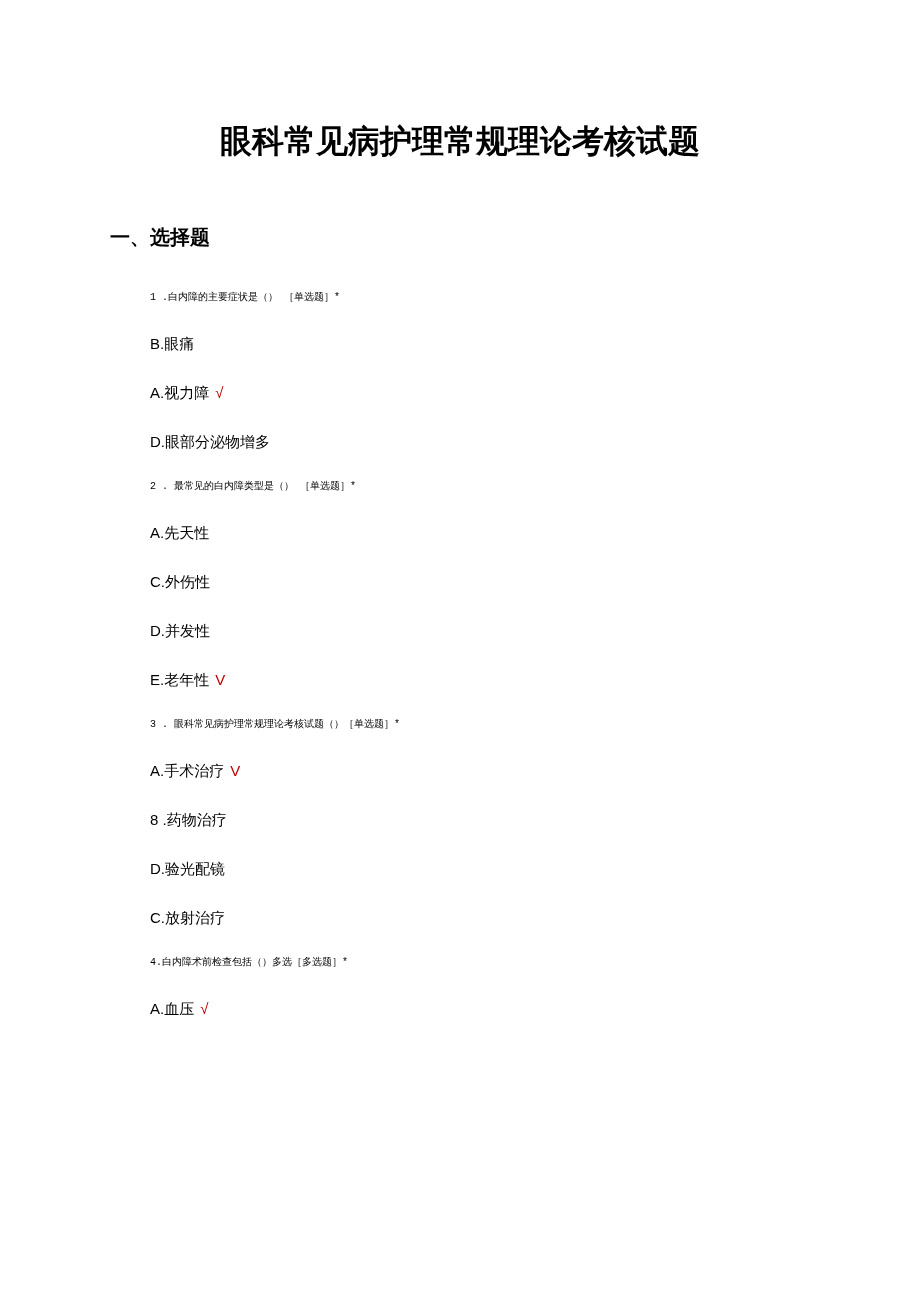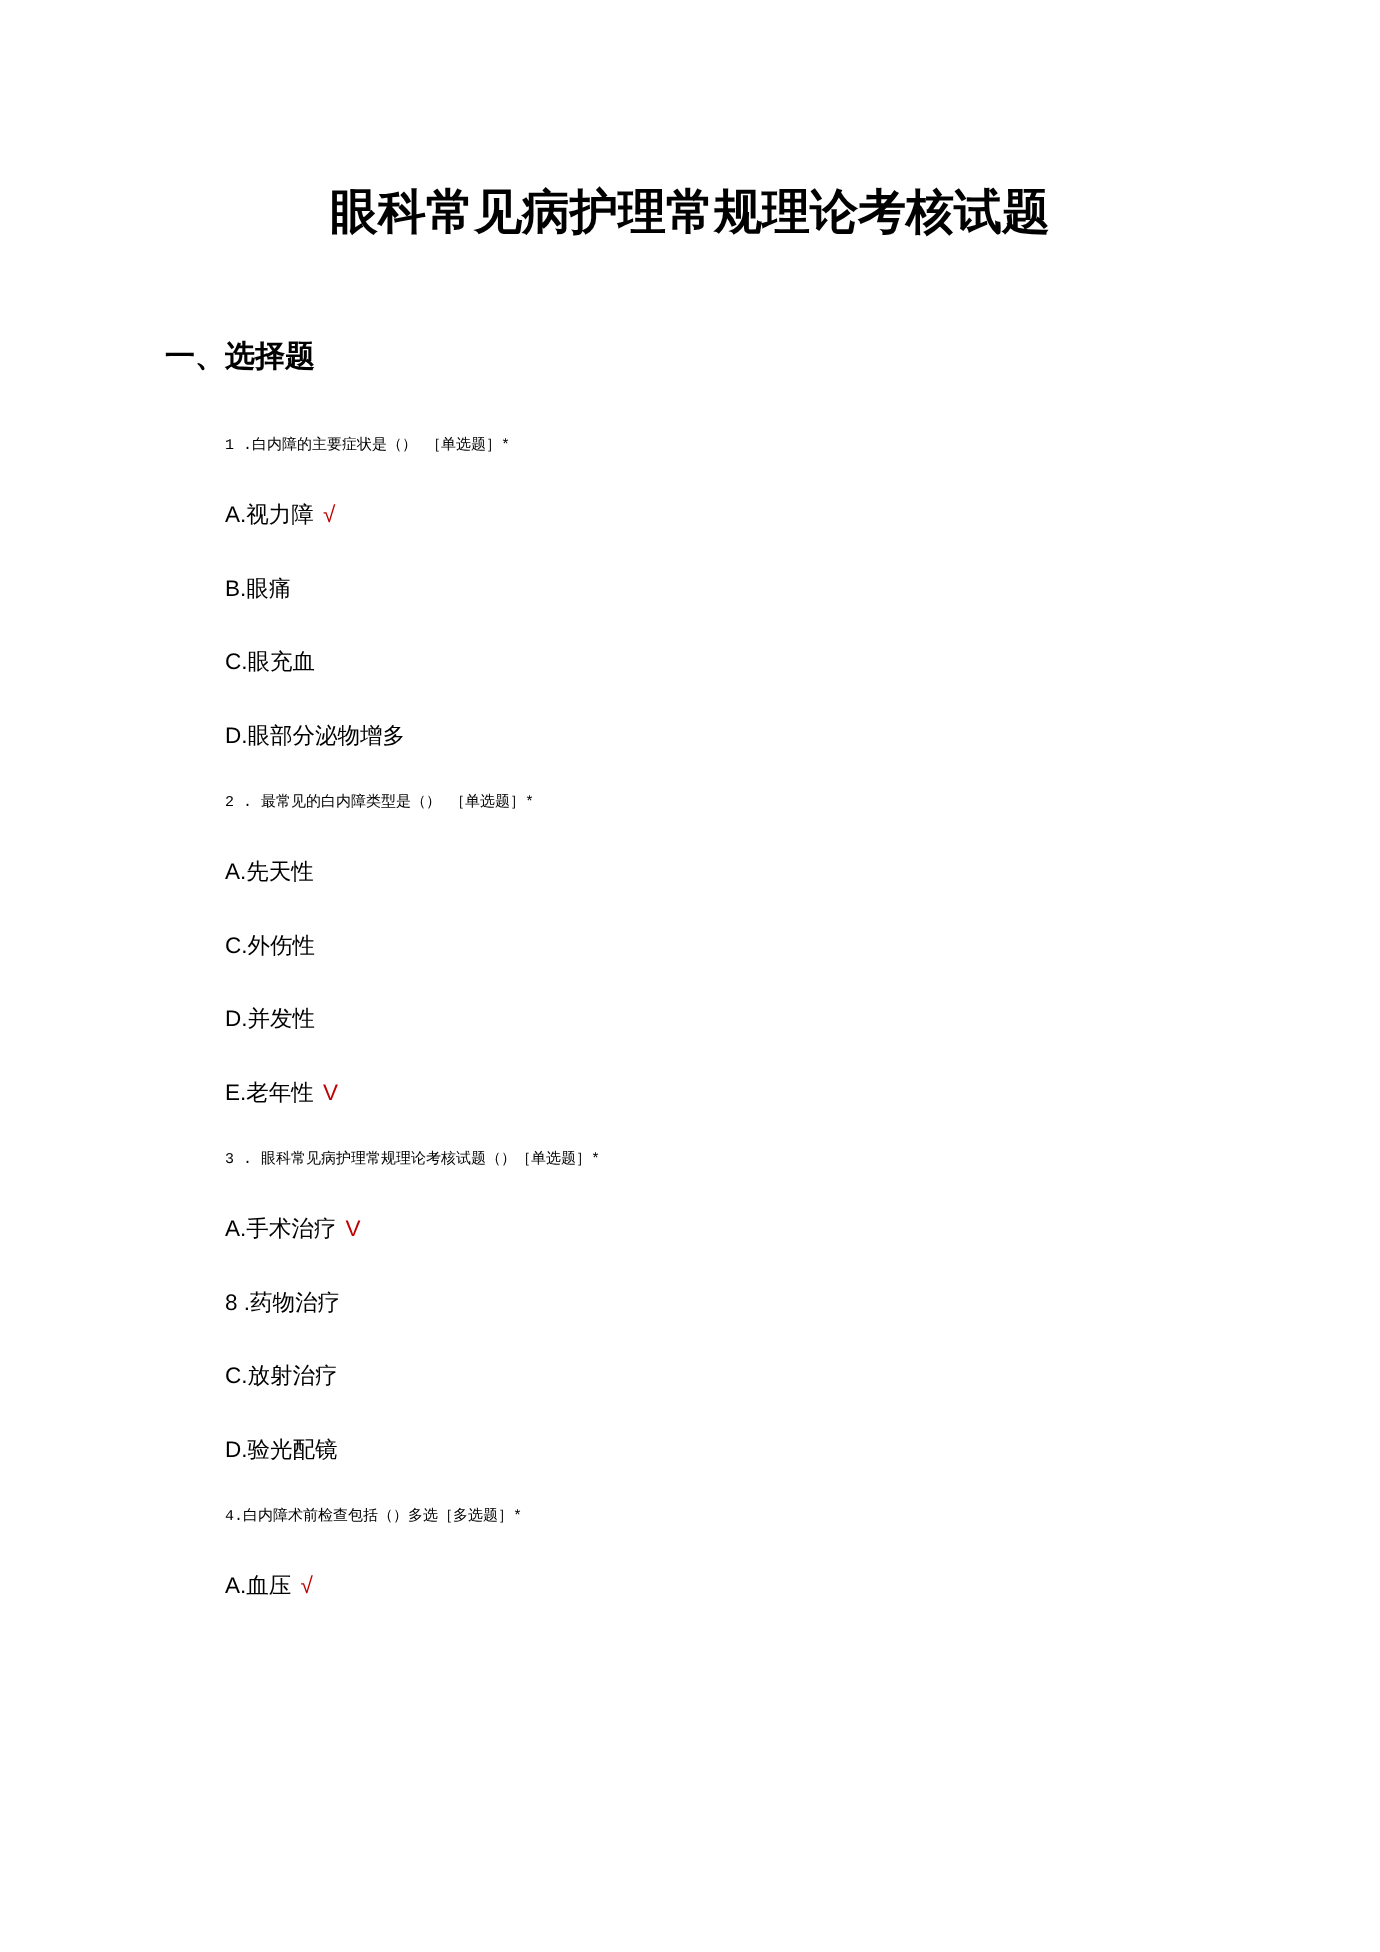--- a/index.html
+++ b/index.html
@@ -54,27 +54,24 @@
 <h1 class="title">眼科常见病护理常规理论考核试题</h1>
 
 <h2 class="section-heading">一、选择题</h2>
 
 <div class="question-block">
 
   <div class="question-text">
     <span>1</span><span> .白内障的主要症状是（） ［单选题］*</span>
   </div>
   <div class="option">
-    <span>A.视力障</span><span class="check-mark"> √</span>
-  </div>
-  <div class="option">
     <span>B.眼痛</span>
   </div>
   <div class="option">
-    <span>C.眼充血</span>
+    <span>A.视力障</span><span class="check-mark"> √</span>
   </div>
   <div class="option">
     <span>D.眼部分泌物增多</span>
   </div>
 
   <div class="question-text">
     <span>2</span><span>  . 最常见的白内障类型是（） ［单选题］*</span>
   </div>
   <div class="option">
     <span>A.先天性</span>
@@ -92,24 +89,24 @@
   <div class="question-text">
     <span>3</span><span>  . 眼科常见病护理常规理论考核试题（）［单选题］*</span>
   </div>
   <div class="option">
     <span>A.手术治疗</span><span class="check-mark"> V</span>
   </div>
   <div class="option">
     <span>8  .药物治疗</span>
   </div>
   <div class="option">
-    <span>C.放射治疗</span>
+    <span>D.验光配镜</span>
   </div>
   <div class="option">
-    <span>D.验光配镜</span>
+    <span>C.放射治疗</span>
   </div>
 
   <div class="question-text">
     <span>4</span><span>.白内障术前检查包括（）多选［多选题］*</span>
   </div>
   <div class="option">
     <span>A.血压</span><span class="check-mark"> √</span>
   </div>
 
 </div>

